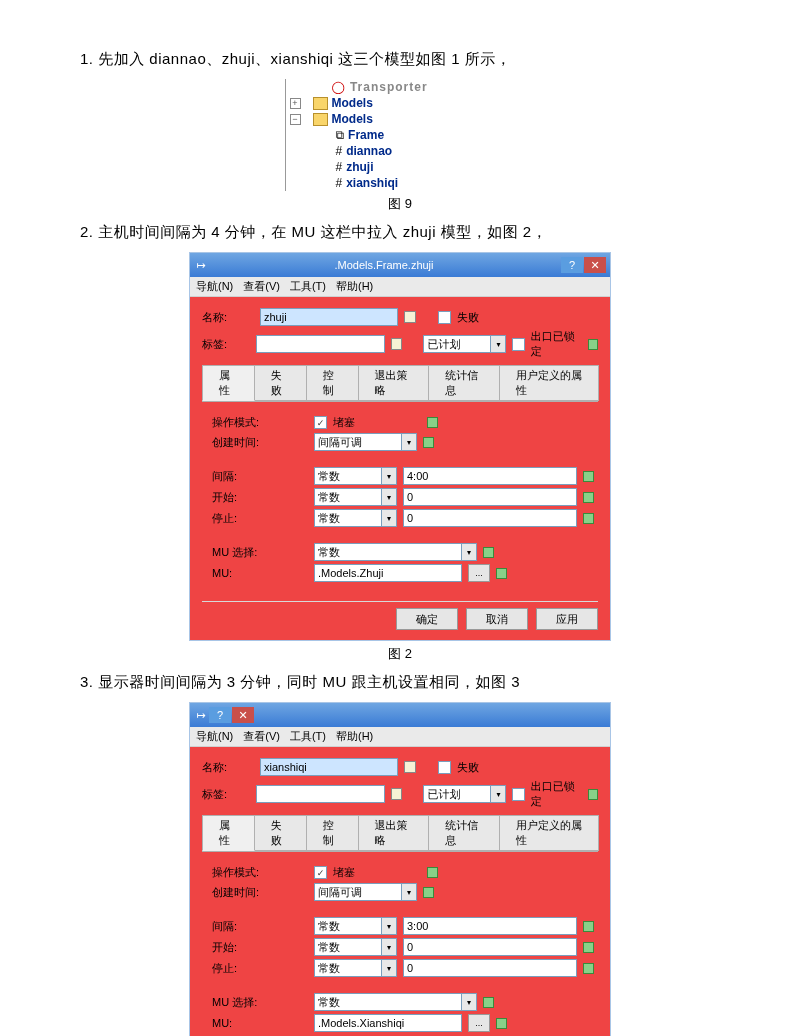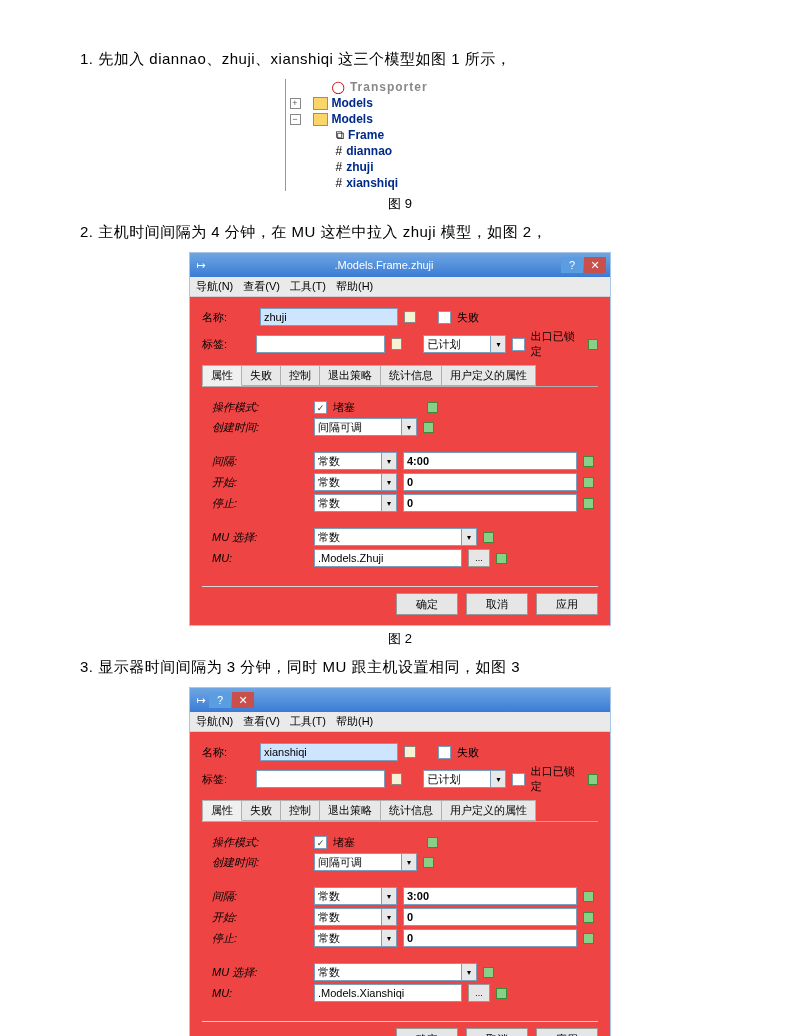--- a/index.html
+++ b/index.html
@@ -122,35 +122,34 @@
     margin: 3px 0;
     gap: 6px;
   }
   .form-row .lbl {
     width: 52px;
     text-align: left;
   }
   .form-row .lbl2 {
     width: 60px;
     text-align: left;
-    font-style: italic;
   }
   .txt {
     border: 1px solid #7a9ebd;
     background: #fff;
     height: 16px;
     padding: 0 3px;
     font-size: 11px;
     display: flex;
     align-items: center;
   }
   .txt.sel { background: #cde5ff; }
   .txt.w130 { width: 130px; }
   .txt.w60 { width: 60px; }
-  .txt.flex1 { flex: 1; font-weight: bold; }
+  .txt.flex1 { flex: 1; }
   .sq {
     width: 10px; height: 10px;
     border: 1px solid #888;
     background: #f6f2d5;
   }
   .sq.green {
     width: 9px; height: 9px;
     border: 1px solid #3a8a3a;
     background: #88d088;
   }
@@ -178,21 +177,21 @@
     font-size: 8px;
     border-left: none;
   }
   .tabs {
     display: flex;
     margin-top: 6px;
     font-size: 11px;
     border-bottom: 1px solid #b0b0b0;
   }
   .tab {
-    padding: 2px 8px;
+    padding: 2px 16px;
     border: 1px solid #b0b0b0;
     background: #e8e8e8;
     margin-right: -1px;
     position: relative;
   }
   .tab.active {
     background: #f0f0f0;
     border-bottom: 1px solid #f0f0f0;
     z-index: 1;
   }

